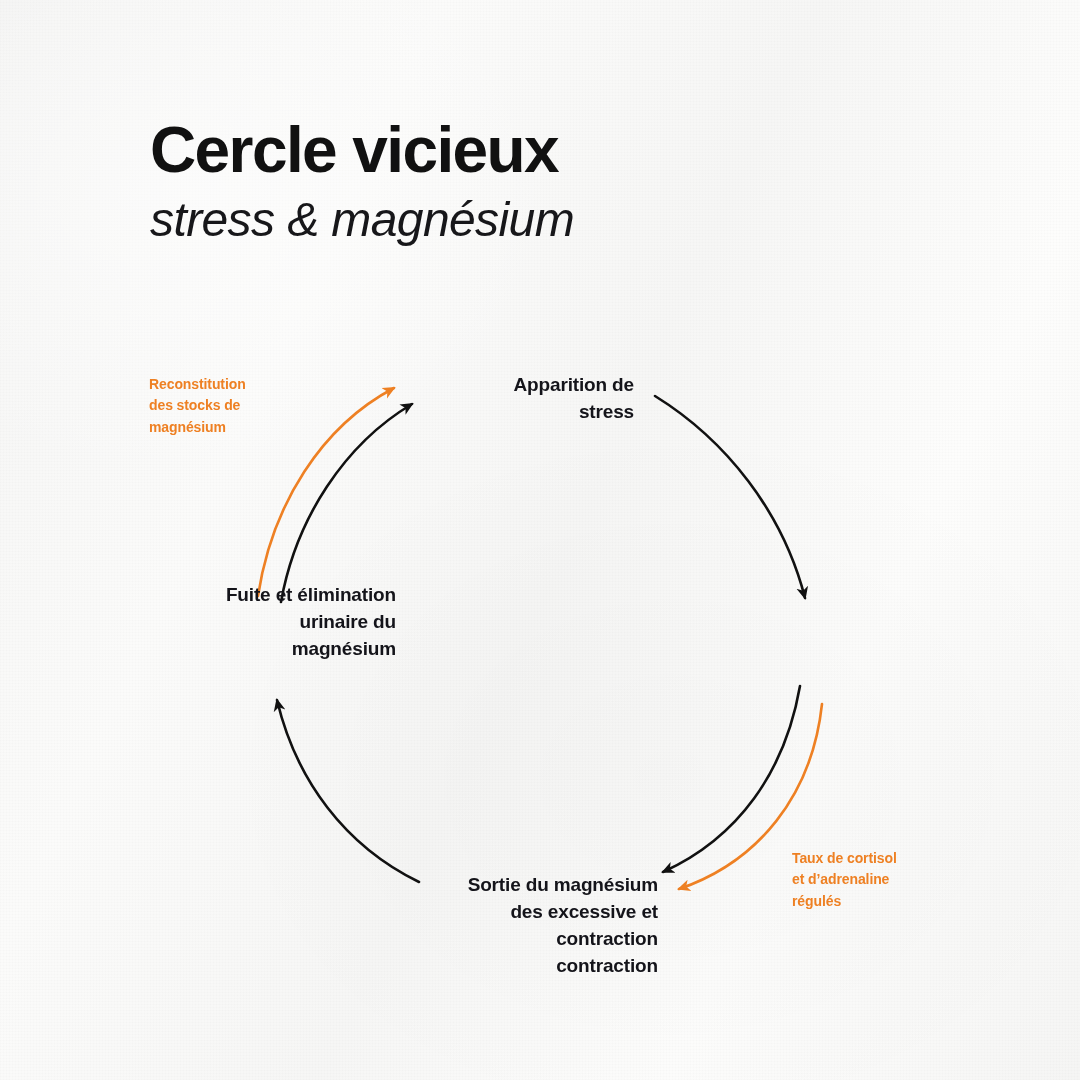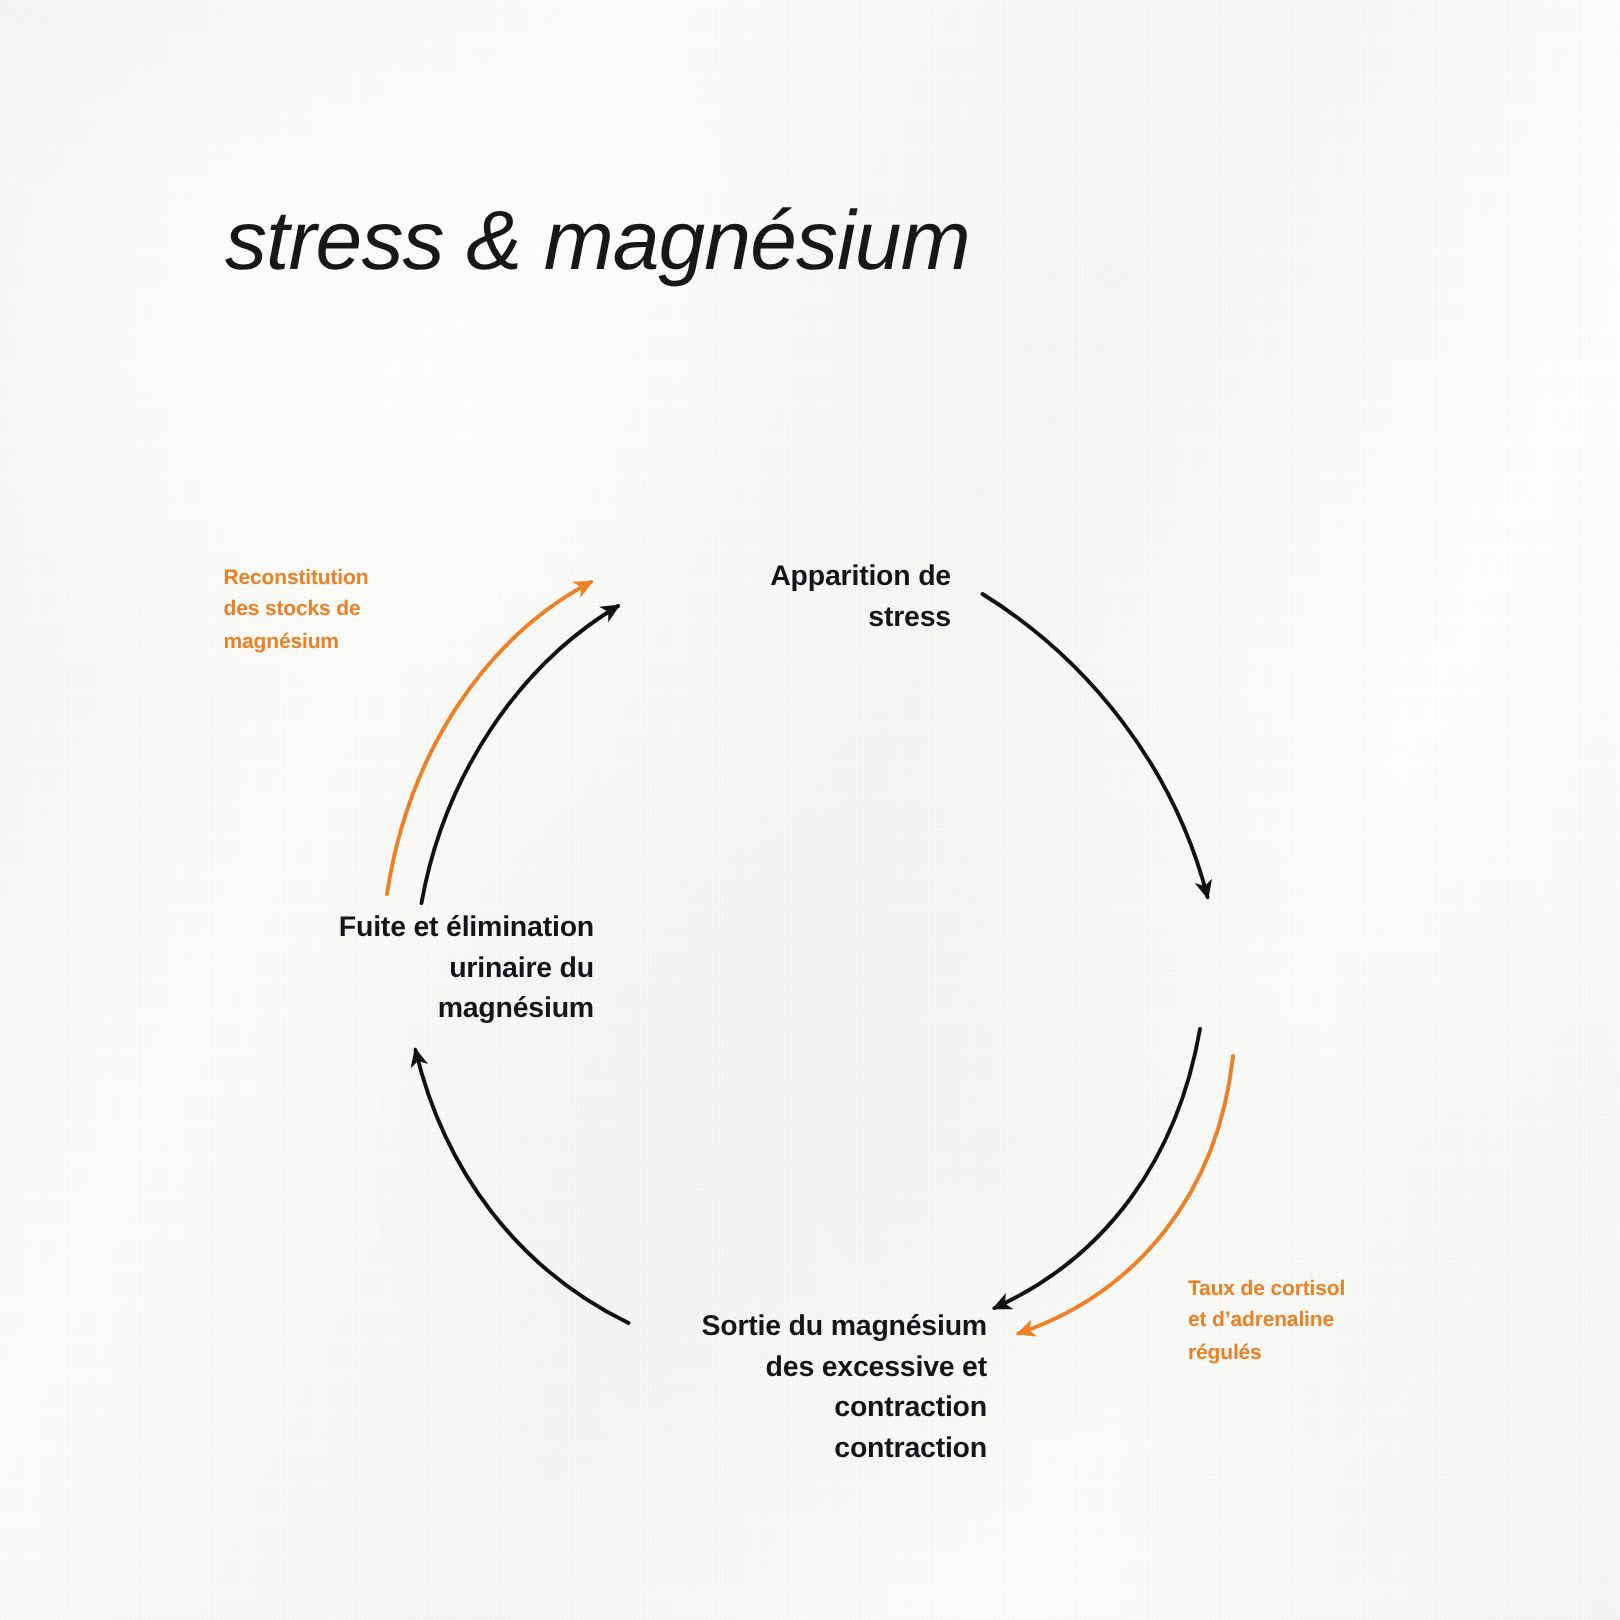--- a/index.html
+++ b/index.html
@@ -52,21 +52,21 @@
   .title-main {
     font-size: 64px;
     font-weight: 700;
     letter-spacing: -1.6px;
     color: #111111;
     line-height: 1.0;
     white-space: nowrap;
   }
   .title-sub {
     margin-top: 14px;
-    font-size: 56px;
+    font-size: 48px;
     font-weight: 300;
     font-style: italic;
     letter-spacing: -0.6px;
     color: #17171a;
     line-height: 1.0;
     white-space: nowrap;
   }
 
   svg#arrows {
     position: absolute;
@@ -92,31 +92,32 @@
     z-index: 3;
     font-size: 14px;
     font-weight: 700;
     line-height: 1.52;
     letter-spacing: -0.1px;
   }
 
   #node-stress   { left: 434px; top: 372px; width: 200px; }
   #node-secretion{ left: 686px; top: 604px; width: 240px; }
   #node-sortie   { left: 410px; top: 824px; width: 248px; margin-top: 48px; }
-  #node-fuite    { left: 152px; top: 606px; width: 244px; }
+  #node-fuite    { left: 152px; top: 582px; width: 244px; }
 
   #label-reconstitution { left: 149px; top: 374px; width: 230px; }
   #label-taux           { left: 792px; top: 848px; width: 220px; }
 </style>
 </head>
 <body>
 
 <div id="canvas">
 
   <div class="title-block">
+    <div class="title-main">Cercle vicieux</div>
     <div class="title-sub">stress &amp; magnésium</div>
   </div>
 
   <svg id="arrows" viewBox="0 0 1080 1080">
     <defs>
       <marker id="ah-black" viewBox="0 0 10 10" refX="8.2" refY="5" markerWidth="5.2" markerHeight="5.2" orient="auto-start-reverse">
         <path d="M 0 0.6 L 9.6 5 L 0 9.4 L 2.6 5 Z" fill="#111111"></path>
       </marker>
       <marker id="ah-orange" viewBox="0 0 10 10" refX="8.2" refY="5" markerWidth="5.2" markerHeight="5.2" orient="auto-start-reverse">
         <path d="M 0 0.6 L 9.6 5 L 0 9.4 L 2.6 5 Z" fill="#ee8023"></path>

